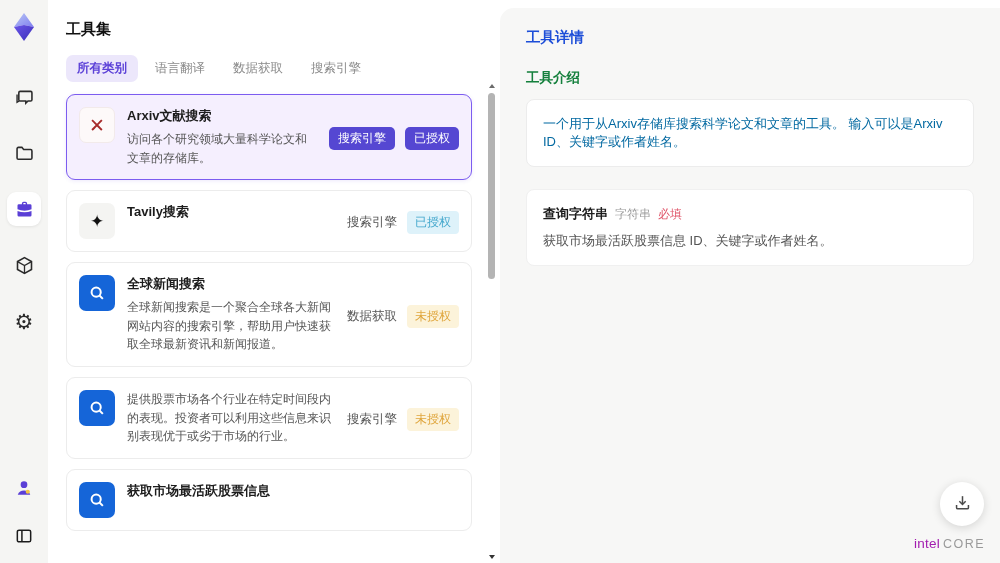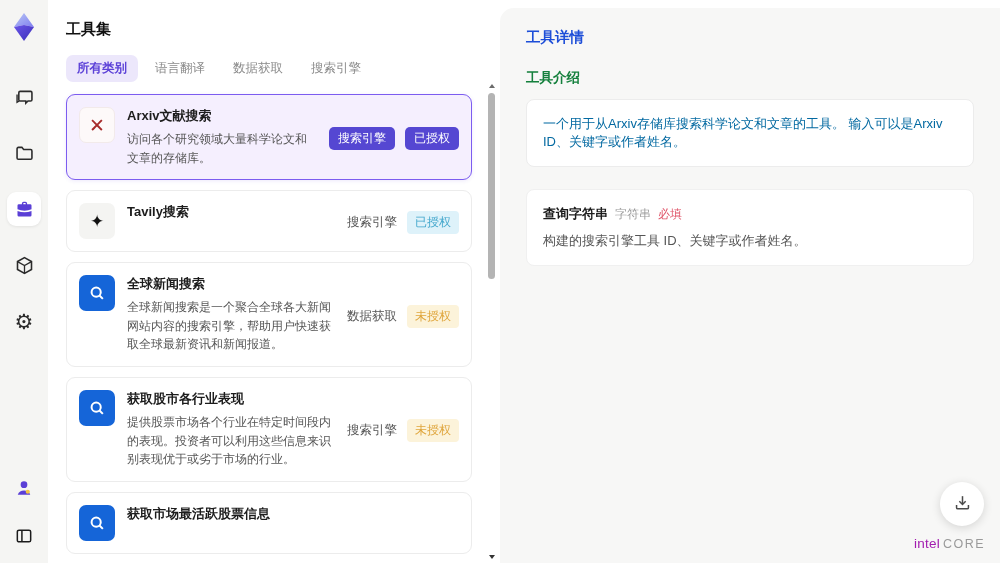--- a/index.html
+++ b/index.html
@@ -256,21 +256,20 @@
       </div>
 
       <div class="card">
         <div class="tool-icon icon-blue">
           <svg width="20" height="20" viewBox="0 0 24 24" fill="none" stroke="#ffffff" stroke-width="2.4">
             <circle cx="11" cy="11" r="5.5"></circle>
               <line x1="15" y1="15" x2="19" y2="19"></line>
           </svg>
         </div>
         <div class="card-body">
-          <div class="card-title">获取股市各行业表现</div>
           <div class="card-desc">提供股票市场各个行业在特定时间段内的表现。投资者可以利用这些信息来识别表现优于或劣于市场的行业。</div>
         </div>
         <div class="card-tags">
           <span class="tag-text">搜索引擎</span>
           <span class="badge orange">未授权</span>
         </div>
       </div>
 
       <div class="card">
         <div class="tool-icon icon-blue">
@@ -305,21 +304,21 @@
     <div class="intro-card">
       <span>一个用于从Arxiv存储库搜索科学论文和文章的工具。 输入可以是Arxiv ID、关键字或作者姓名。</span>
     </div>
 
     <div class="param-card">
       <div class="param-head">
         <span class="param-name">查询字符串</span>
         <span class="param-type">字符串</span>
         <span class="param-required">必填</span>
       </div>
-      <div class="param-desc">构建的搜索引擎工具 ID、关键字或作者姓名。</div>
+      <div class="param-desc">获取市场最活跃股票信息 ID、关键字或作者姓名。</div>
     </div>
 
     <div class="fab">
       <span>
         <svg width="19" height="19" viewBox="0 0 24 24" fill="none" stroke="#4a4a4a" stroke-width="1.9">
           <line x1="12" y1="4" x2="12" y2="14"></line>
           <polyline points="8,10.5 12,14.5 16,10.5"></polyline>
           <path d="M4.5 15v3.5A1.5 1.5 0 0 0 6 20h12a1.5 1.5 0 0 0 1.5-1.5V15"></path>
         </svg>
       </span>

